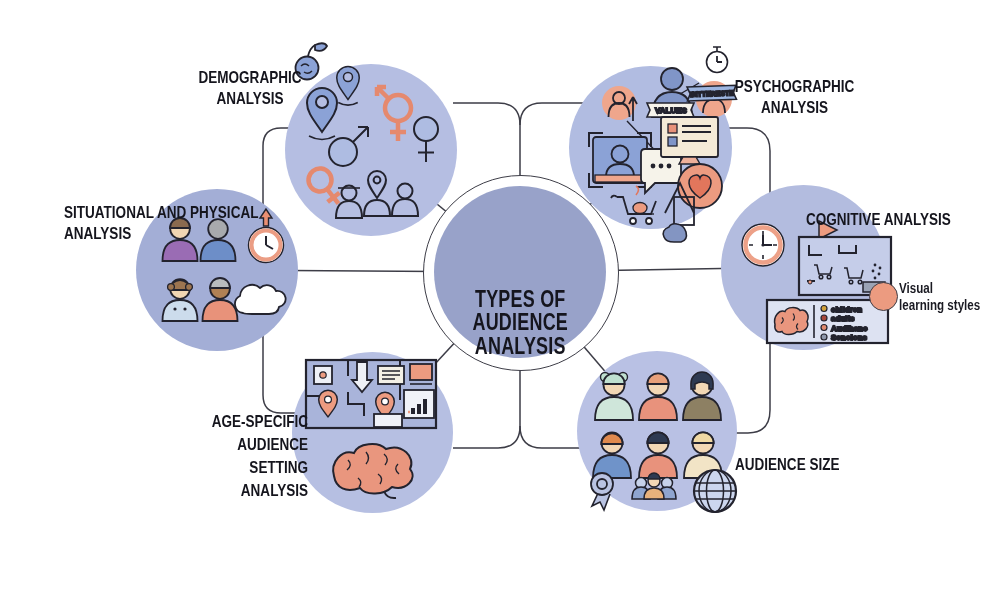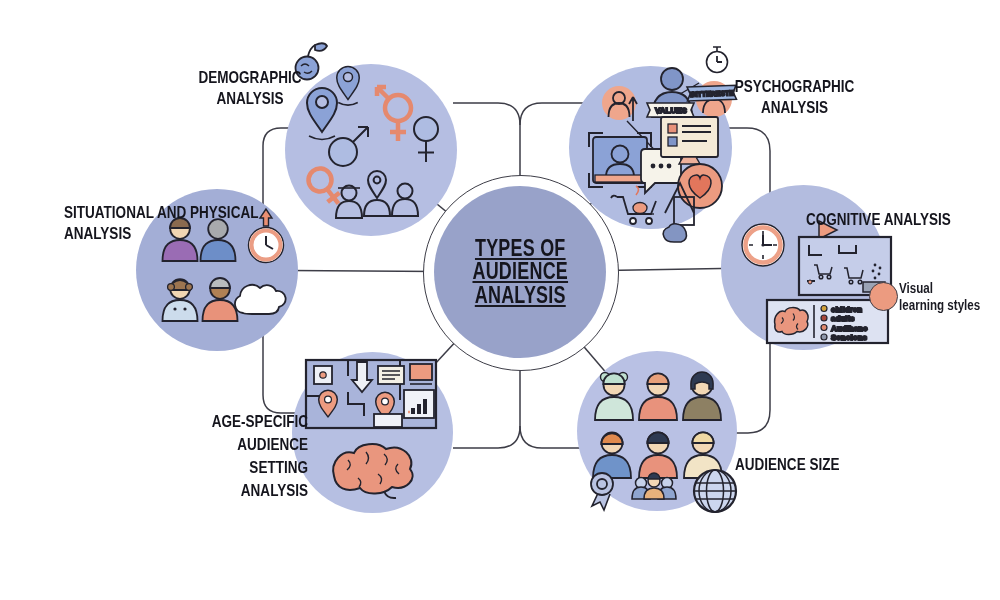--- a/index.html
+++ b/index.html
@@ -7,21 +7,21 @@
           font-family:"Liberation Sans",sans-serif;color:#1a1a22;}
   svg{position:absolute;overflow:visible;}
   svg text{font-family:"Liberation Sans",sans-serif;font-weight:700;fill:#23232e;}
   .circle{position:absolute;border-radius:50%;}
   .label{position:absolute;font-weight:700;color:#15151d;font-size:16.5px;line-height:21px;
          transform:scaleX(0.82);letter-spacing:0px;}
   .label div{white-space:nowrap;}
   .center-align{text-align:center;transform-origin:center;}
   .left-align{text-align:left;transform-origin:left;}
   .right-align{text-align:right;transform-origin:right;}
-  #central-inner{display:flex;flex-direction:column;align-items:center;justify-content:center;text-decoration:underline;}
+  #central-inner{display:flex;flex-direction:column;align-items:center;justify-content:flex-end;}
   #central-title{font-weight:700;font-size:23px;line-height:23.5px;text-align:center;
                  transform:scaleX(0.78);color:#15151d;letter-spacing:0.3px;}
   #age-label{line-height:23px;}
   #visual-annotation{position:absolute;left:899px;top:280px;width:120px;font-weight:700;
                      font-size:14.5px;line-height:16.5px;transform:scaleX(0.8);transform-origin:left;}
   #visual-dot{position:absolute;left:869px;top:282px;width:27px;height:27px;border-radius:50%;
               background:#ec9b80;border:1.5px solid #3d3d47;}
 </style>
 </head>
 <body>

